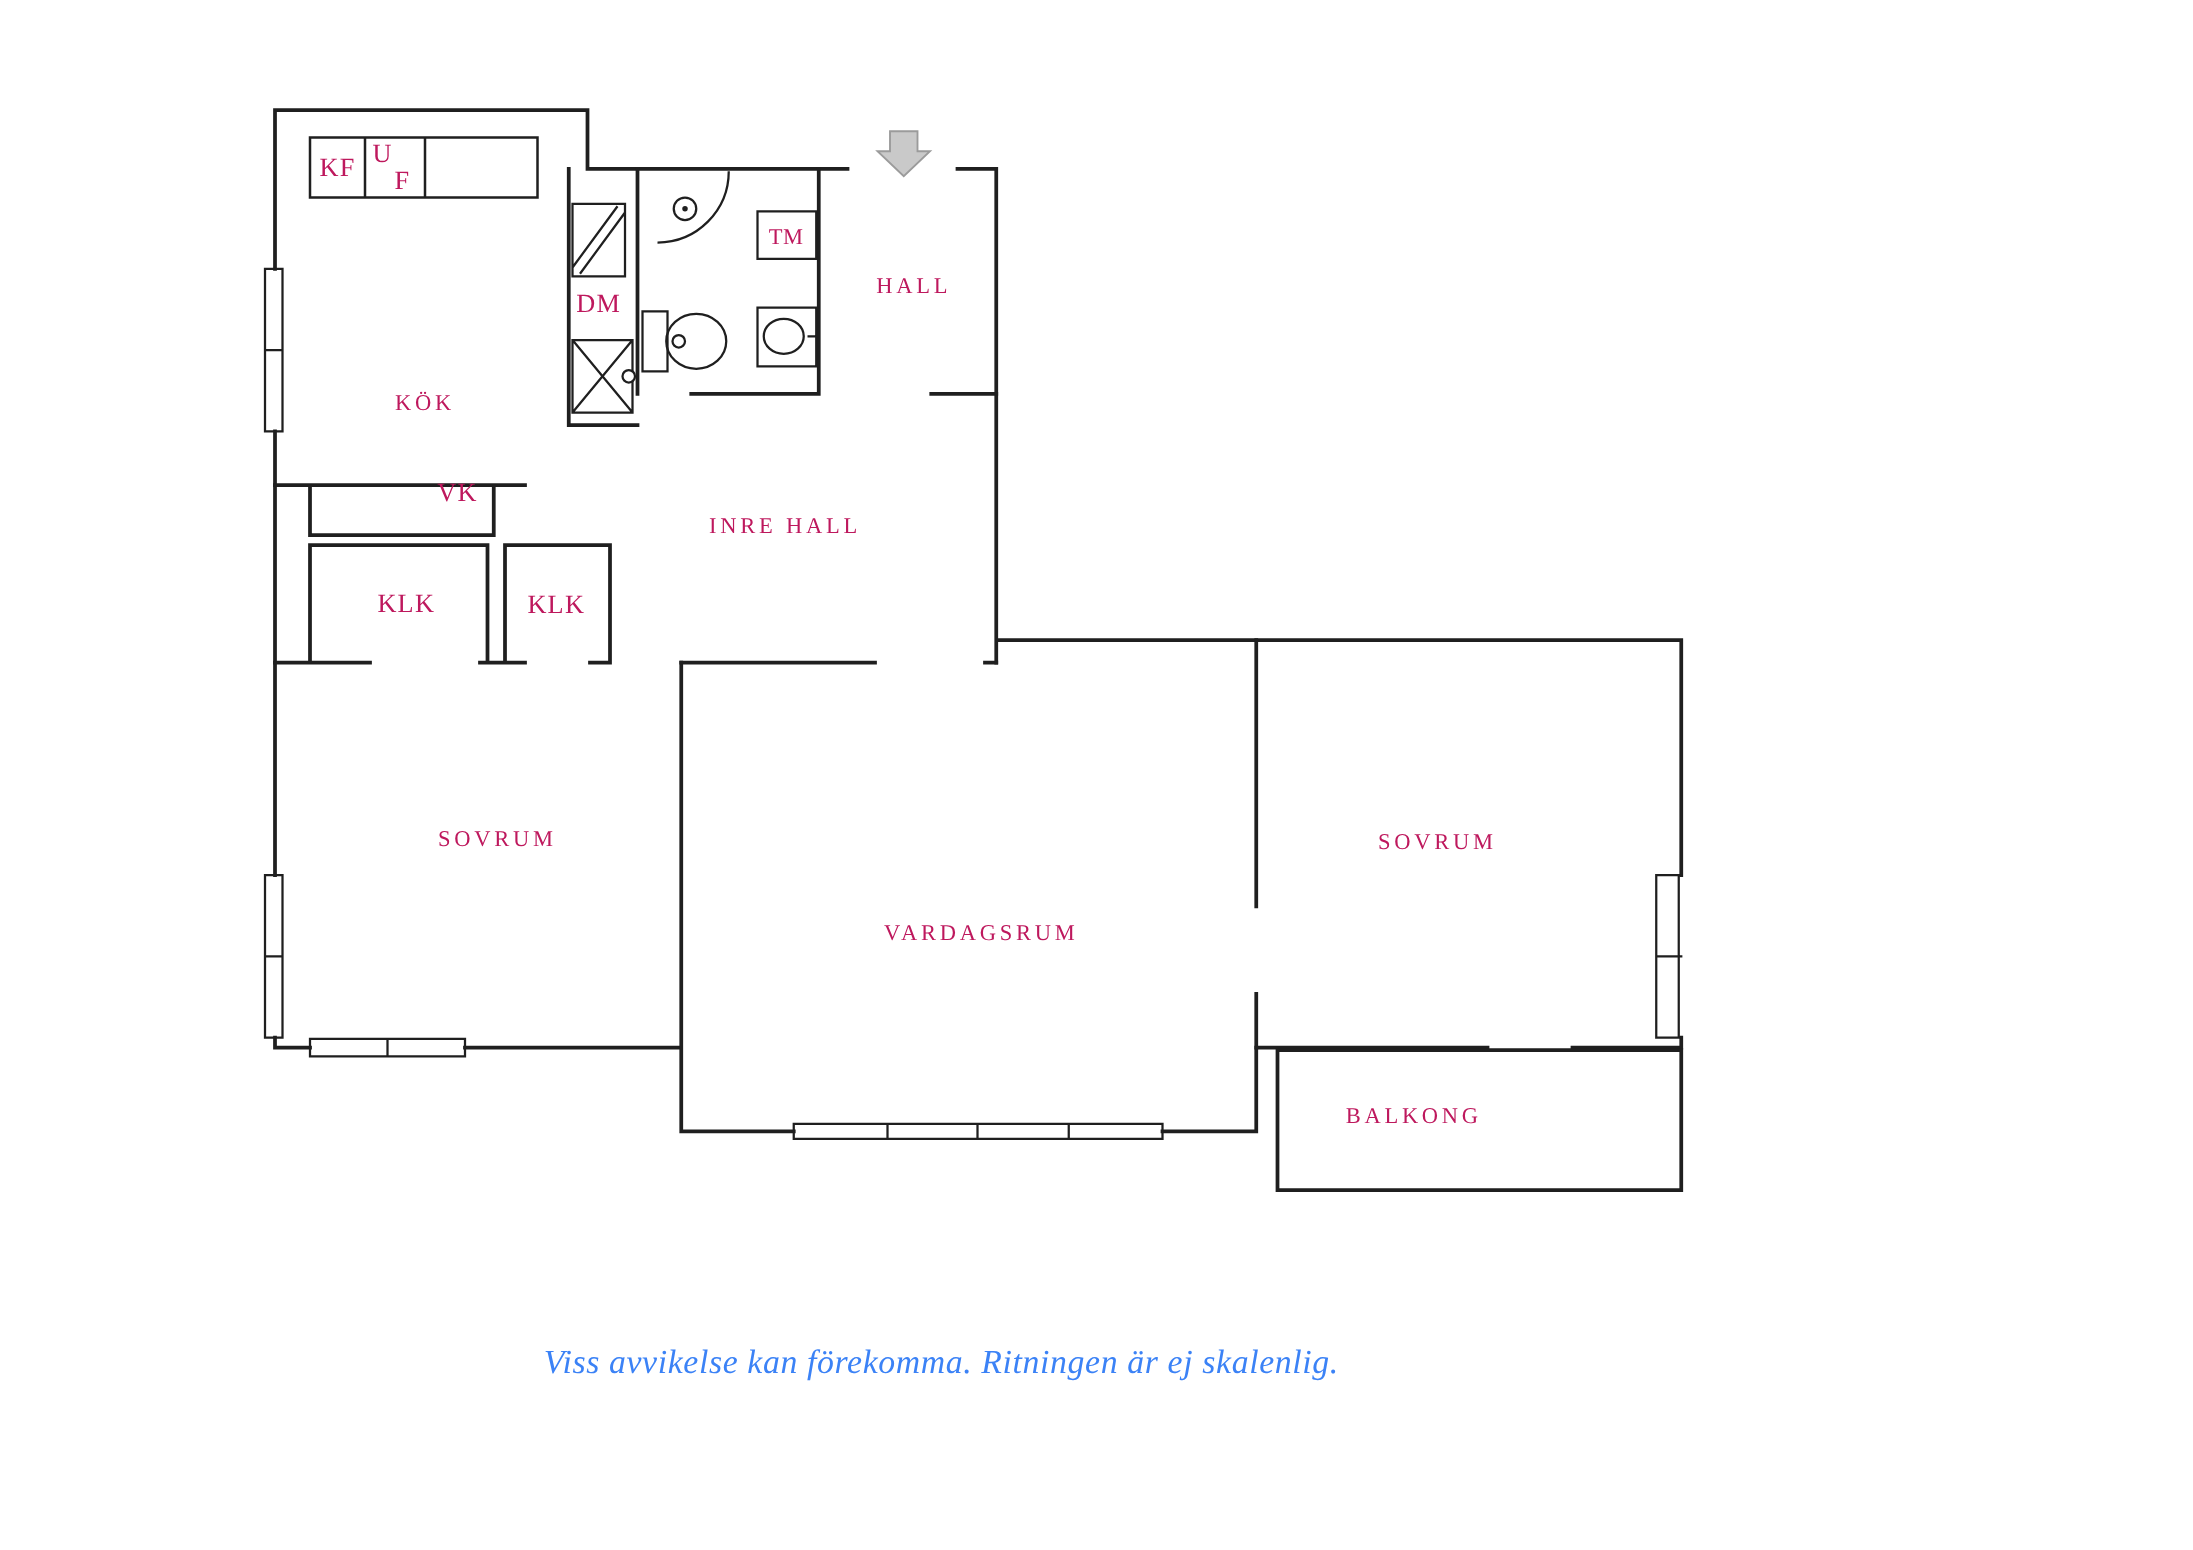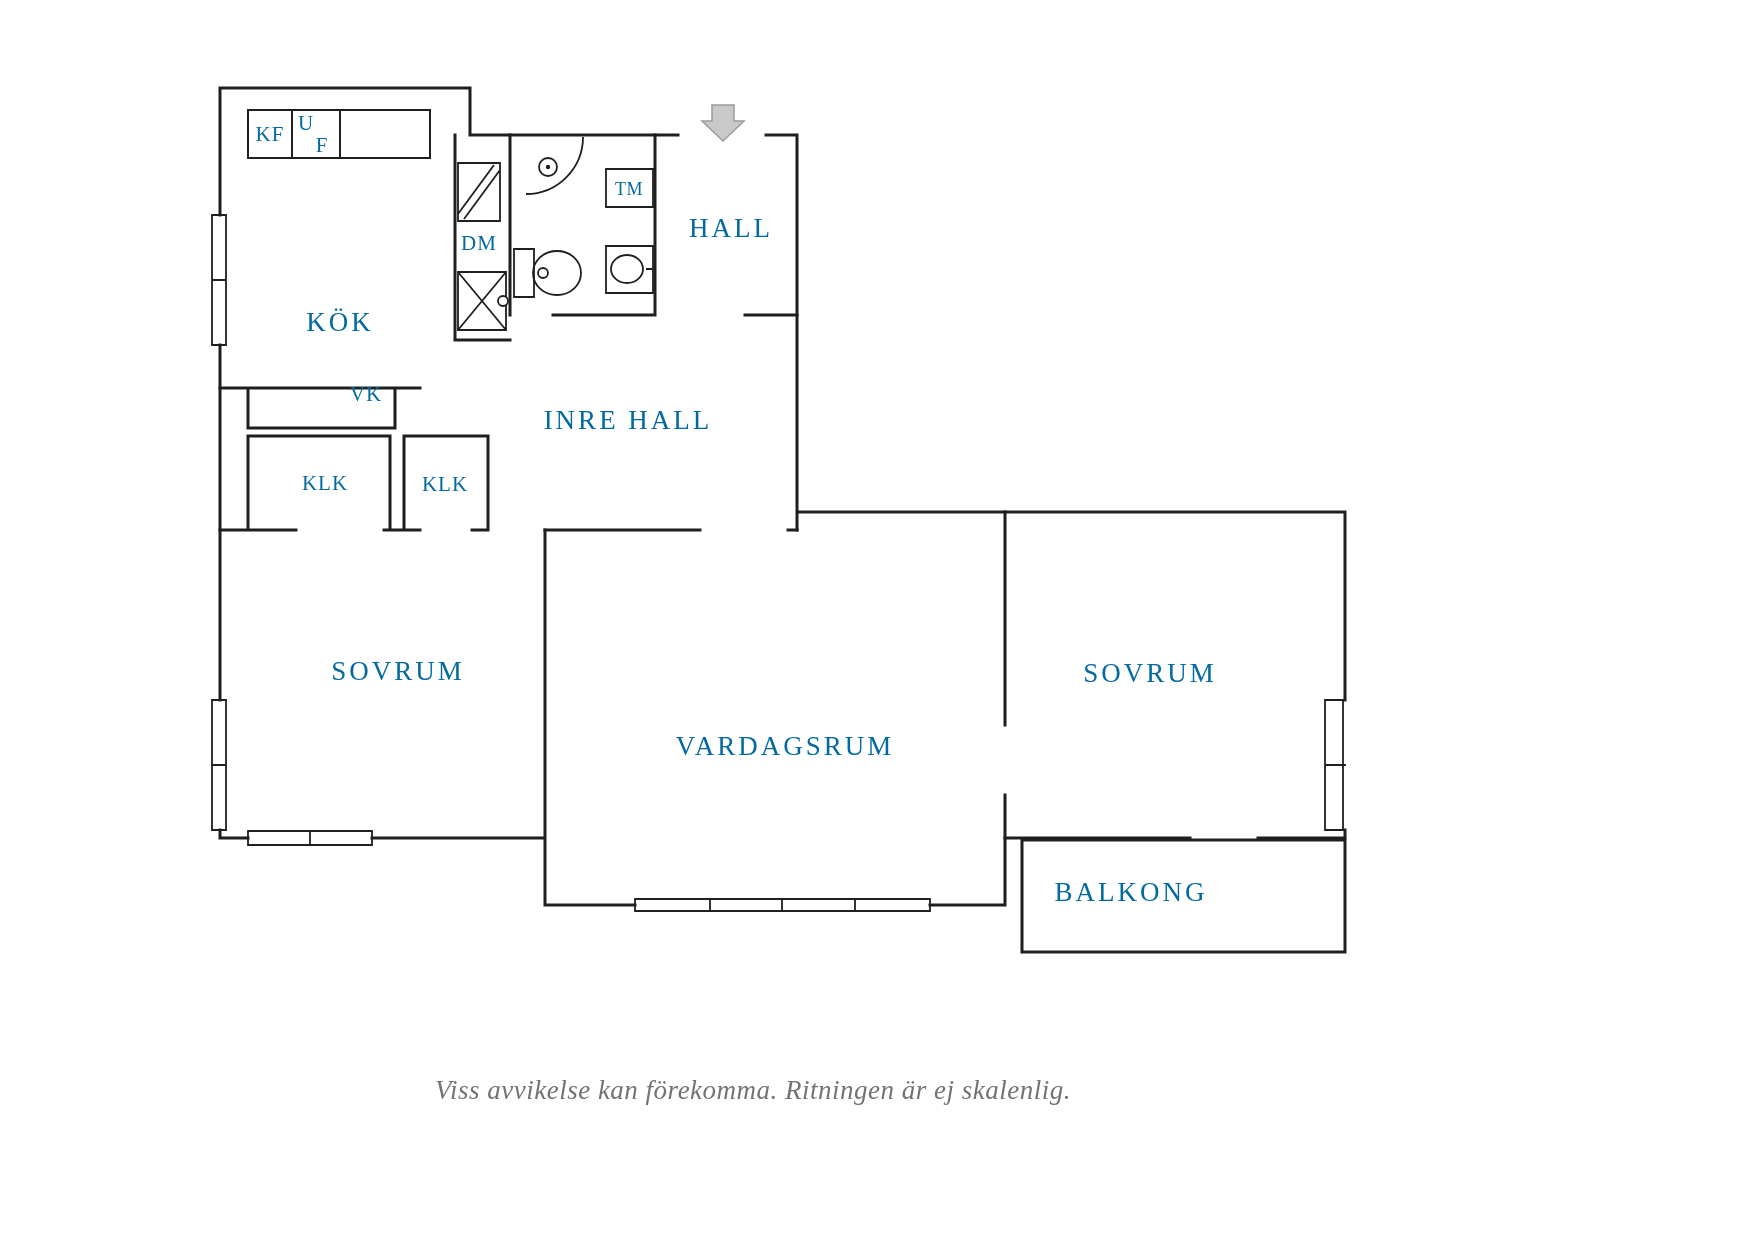--- a/index.html
+++ b/index.html
@@ -46,45 +46,45 @@
     fill: none;
   }
   .symfill {
     stroke: #1f1f1f;
     stroke-width: 1.8;
     fill: #ffffff;
   }
   .label {
     position: absolute;
     transform: translate(-50%, -50%);
-    color: #0369a1;
+    color: #be185d;
     white-space: nowrap;
     line-height: 1;
   }
   .label.room {
-    font-size: 27px;
+    font-size: 18px;
     letter-spacing: 3px;
   }
   .label.small {
     font-size: 21px;
     letter-spacing: 1px;
   }
   .label.tiny {
     font-size: 18px;
     letter-spacing: 0.5px;
   }
   .disclaimer {
     position: absolute;
     left: 753px;
     top: 1090px;
     transform: translate(-50%, -50%);
     font-style: italic;
     font-size: 27px;
     letter-spacing: 0.5px;
-    color: #737373;
+    color: #3b82f6;
     white-space: nowrap;
   }
 </style>
 </head>
 <body>
 
 <div id="canvas">
 
   <svg id="plan-svg" viewBox="0 0 1754 1240" xmlns="http://www.w3.org/2000/svg">
 

